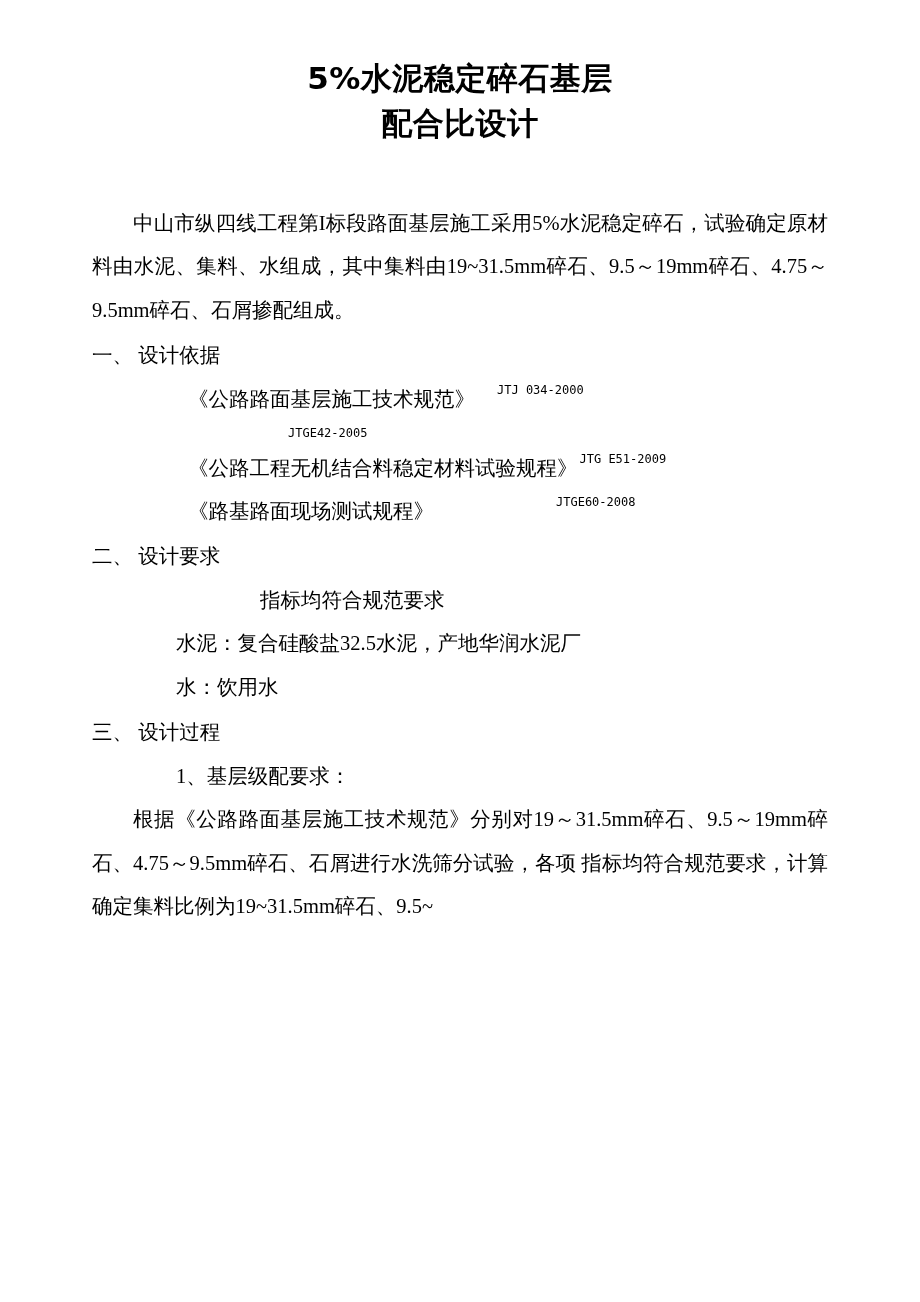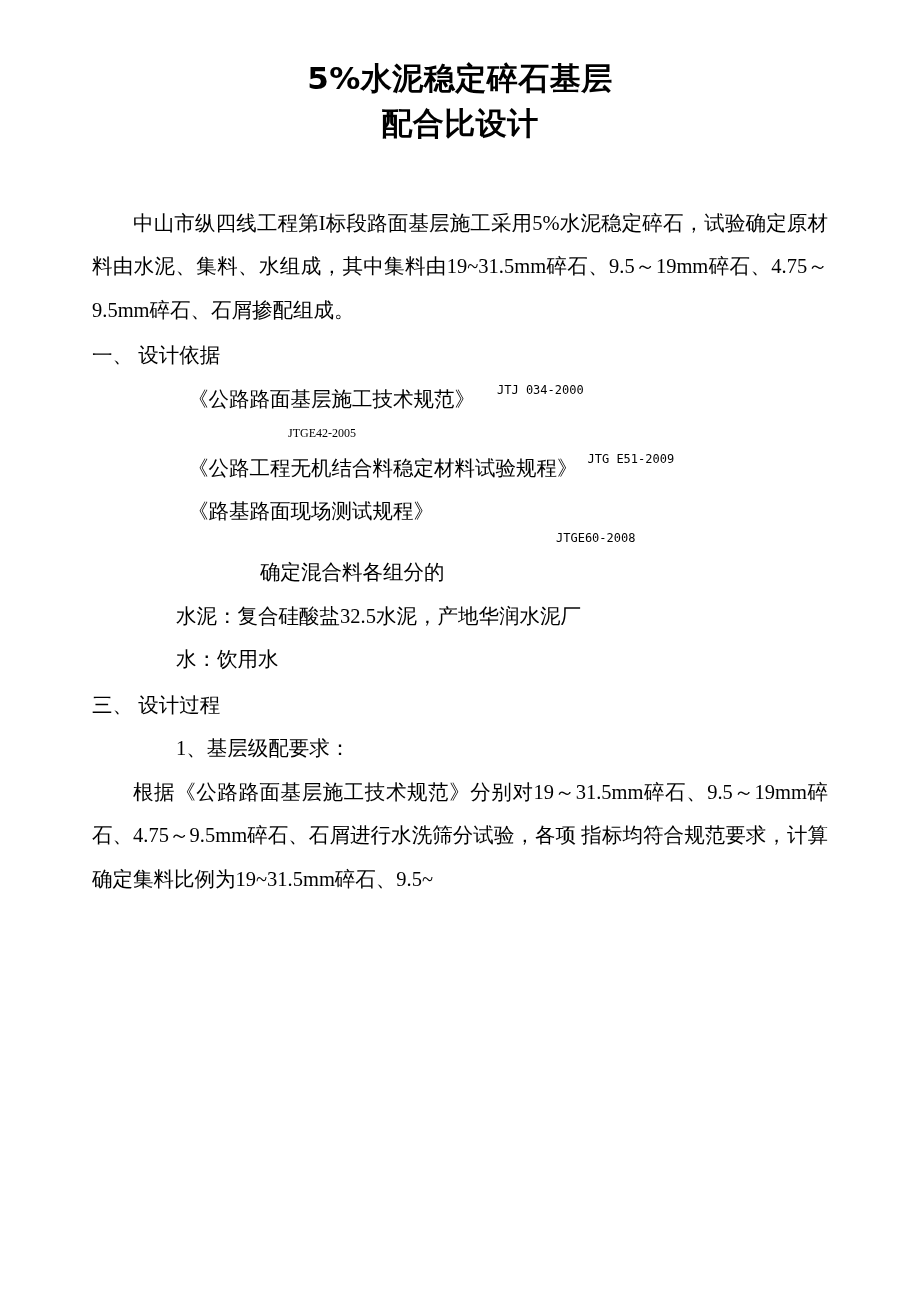--- a/index.html
+++ b/index.html
@@ -58,23 +58,23 @@
   }
   .ref-name {
     flex: 0 0 auto;
   }
   .ref-code {
     flex: 0 0 auto;
     font-family: "DejaVu Sans Mono", "Liberation Mono", monospace;
     font-size: 12px;
   }
   .ref-1 .ref-code { margin-left: 22px; }
-  .ref-2 .ref-code { margin-left: 100px; font-family: Liberation Serif, serif; }
-  .ref-3 .ref-code { margin-left: 10px; }
-  .ref-4 .ref-code { margin-left: 122px; margin-top: 36px; }
+  .ref-2 .ref-code { margin-left: 100px; }
+  .ref-3 .ref-code { margin-left: 2px; }
+  .ref-4 .ref-code { margin-left: 122px; }
   .indent2 {
     text-indent: 0;
     padding-left: 168px;
   }
   .sub-item {
     text-indent: 0;
     padding-left: 84px;
   }
 </style>
 </head>
@@ -102,23 +102,24 @@
     </p>
     <p class="ref-line ref-3">
       <span class="ref-name">《公路工程无机结合料稳定材料试验规程》</span>
       <span class="ref-code">JTG E51-2009</span>
     </p>
     <p class="ref-line ref-4">
       <span class="ref-name">《路基路面现场测试规程》</span>
       <span class="ref-code">JTGE60-2008</span>
     </p>
 
+    <p class="para heading">二、 设计要求</p>
 
 
-    <p class="indent2">确定混合料各组分的</p>
+    <p class="indent2">指标均符合规范要求</p>
     <p class="sub-item">水泥：复合硅酸盐32.5水泥，产地华润水泥厂</p>
     <p class="sub-item">水：饮用水</p>
 
     <p class="para heading">三、 设计过程</p>
 
     <p class="sub-item">1、基层级配要求：</p>
 
     <p class="para">根据《公路路面基层施工技术规范》分别对19～31.5mm碎石、9.5～19mm碎石、4.75～9.5mm碎石、石屑进行水洗筛分试验，各项 指标均符合规范要求，计算确定集料比例为19~31.5mm碎石、9.5~</p>
 
   </div>

